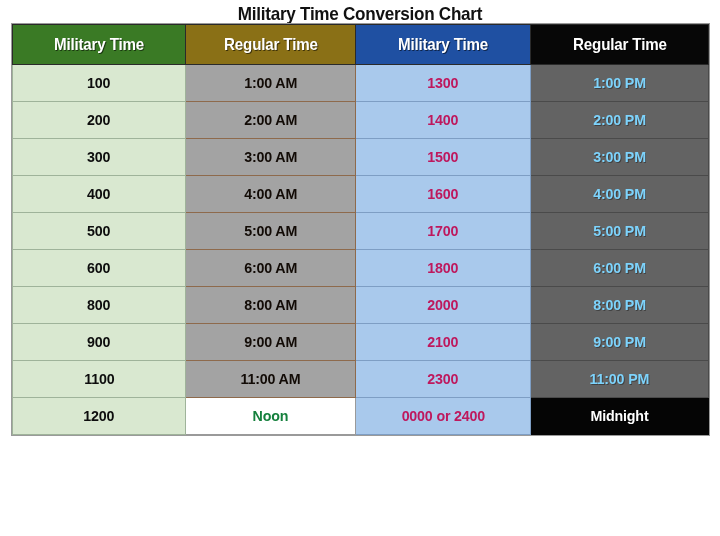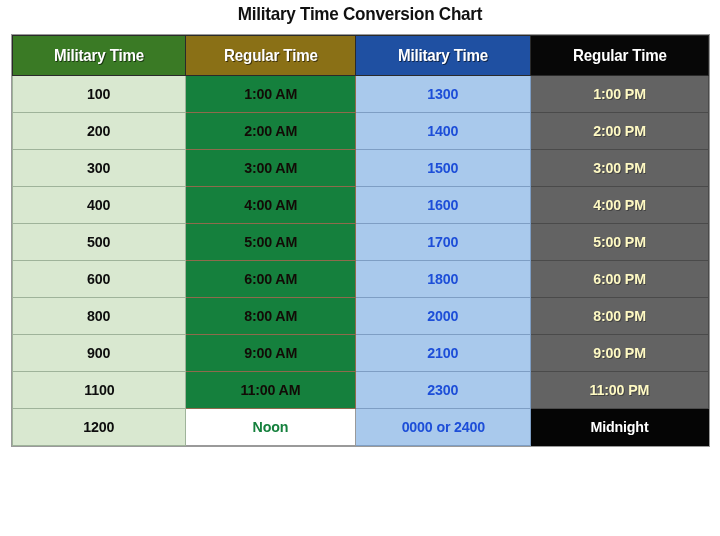--- a/index.html
+++ b/index.html
@@ -35,21 +35,21 @@
     color: #111111;
     transform: scaleX(0.90);
     transform-origin: center top;
     white-space: nowrap;
   }
 
   
   #conversion-table {
     position: absolute;
     left: 12px;
-    top: 35px;
+    top: 24px;
     width: 696px;
     border-collapse: collapse;
     table-layout: fixed;
     box-shadow: 0 0 0 1px #9a9a9a;
   }
 
   #conversion-table col.c1 { width: 173px; }
   #conversion-table col.c2 { width: 170px; }
   #conversion-table col.c3 { width: 175px; }
   #conversion-table col.c4 { width: 178px; }
@@ -96,32 +96,32 @@
     display: inline-block;
     transform: scaleX(0.92);
   }
 
   td.b-green {
     background: #d9e8d0;
     color: #0d0d0d;
     border-color: #9fb39a;
   }
   td.b-tan {
-    background: #15803d;
+    background: #a3a3a3;
     color: #120b06;
     border-color: #8e6a4c;
   }
   td.b-blue {
     background: #a9c9ec;
-    color: #1d4ed8;
+    color: #be185d;
     border-color: #7e9ec4;
   }
   td.b-gray {
     background: #636363;
-    color: #fef9c3;
+    color: #7dd3fc;
     text-shadow: 1px 1px 0 rgba(0,0,0,0.35);
     border-color: #4a4a4a;
   }
   td.b-white {
     background: #ffffff;
     color: #15803d;
     border-color: #9a9a9a;
   }
   td.b-blackcell {
     background: #050505;

